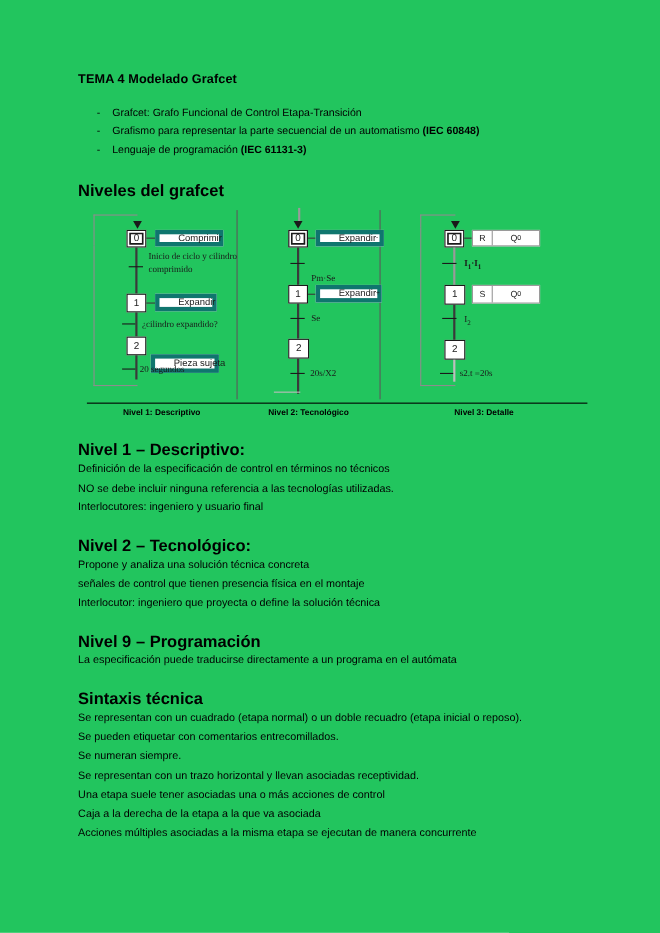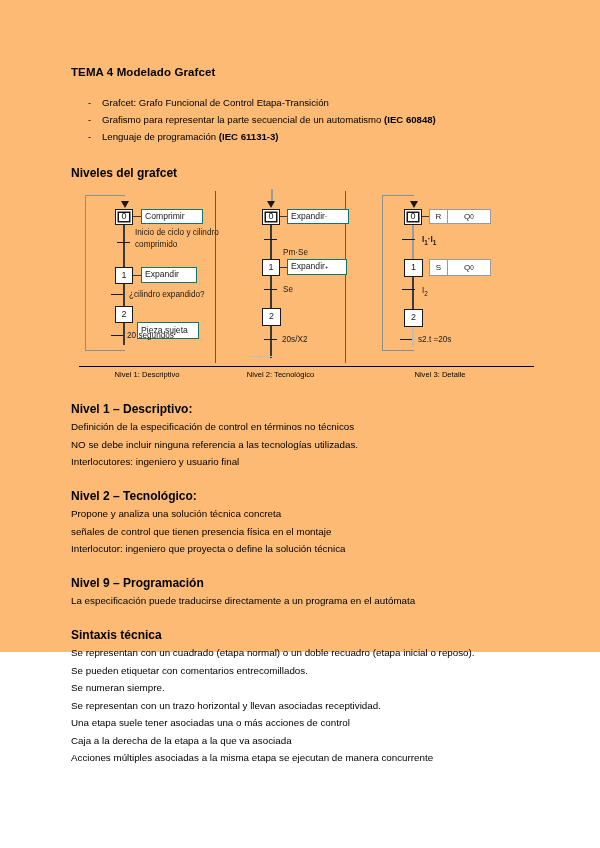--- a/index.html
+++ b/index.html
@@ -12,22 +12,22 @@
     height: 848px;
     position: relative;
     font-family: "Liberation Sans", sans-serif;
     color: #000000;
     overflow: hidden;
   }
   .page {
     position: absolute;
     left: 0; top: 0;
     width: 600px;
-    height: 652px;
-    background: #fdba74;
+    height: 848px;
+    background: #22c55e;
   }
   .content {
     position: absolute;
     left: 71px;
     top: 66px;
     width: 460px;
   }
 
   
   .doc-title {
@@ -52,21 +52,21 @@
   .bullet-dash {
     width: 31px;
     flex: 0 0 31px;
     padding-left: 17px;
     box-sizing: border-box;
   }
   .bullet-text b { font-weight: bold; }
 
   
   .sec-head {
-    font-size: 12px;
+    font-size: 15px;
     font-weight: bold;
     margin: 0;
     line-height: 17.5px;
   }
   .body-line {
     font-size: 9.8px;
     line-height: 17.5px;
     white-space: nowrap;
   }
   .blank { height: 17px; }
@@ -102,21 +102,21 @@
     left: 0;
     top: 177px;
     width: 455px;
     height: 1px;
     background: #000;
   }
   .caption {
     position: absolute;
     top: 181px;
     font-size: 7.6px;
-    font-weight: normal;
+    font-weight: bold;
     text-align: center;
   }
   .cap1 { left: 0;    width: 136px; }
   .cap2 { left: 137px; width: 129px; }
   .cap3 { left: 267px; width: 188px; }
   .vline {
     position: absolute;
     width: 1.5px;
     background: #3a3a3a;
   }
@@ -144,27 +144,27 @@
     align-items: center;
     justify-content: center;
     color: #1a1a1a;
   }
   .step-initial {
     box-shadow: inset 0 0 0 1.5px #fff, inset 0 0 0 3px #1a1a1a;
   }
   .action-box {
     position: absolute;
     box-sizing: border-box;
-    border: 1px solid #0f766e;
+    border: 4px solid #0f766e;
     background: #fff;
     font-size: 8.6px;
     line-height: 1;
     display: flex;
     align-items: center;
-    padding-left: 3px;
+    padding-left: 17px;
     color: #1a1a1a;
     white-space: nowrap;
   }
   .action-box sup { font-size: 6px; }
   .action-split {
     position: absolute;
     box-sizing: border-box;
     border: 1px solid #9a9a9a;
     background: #fff;
     font-size: 8px;
@@ -189,20 +189,21 @@
     height: 1.6px;
     width: 13px;
     background: #1a1a1a;
   }
   .trans-label {
     position: absolute;
     font-size: 8.2px;
     line-height: 11px;
     color: #1a1a1a;
     white-space: nowrap;
+    font-family: Liberation Serif, serif;
   }
   .trans-label.two-line { line-height: 12px; white-space: normal; width: 115px; }
   .loop {
     position: absolute;
     box-sizing: border-box;
     border-left: 1.3px solid #8d8d8d;
     border-top: 1.3px solid #8d8d8d;
   }
   .loop-bottom {
     position: absolute;

